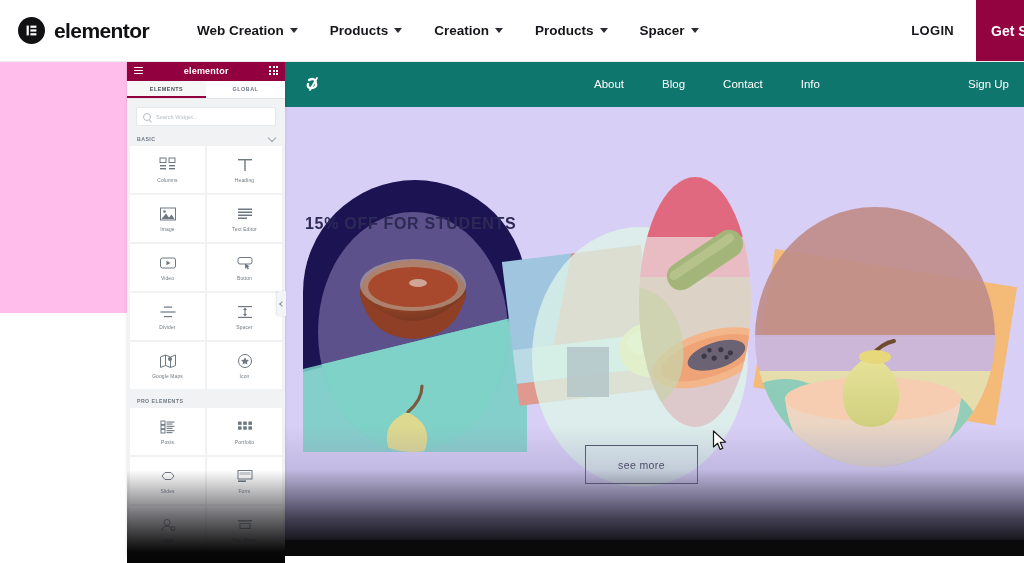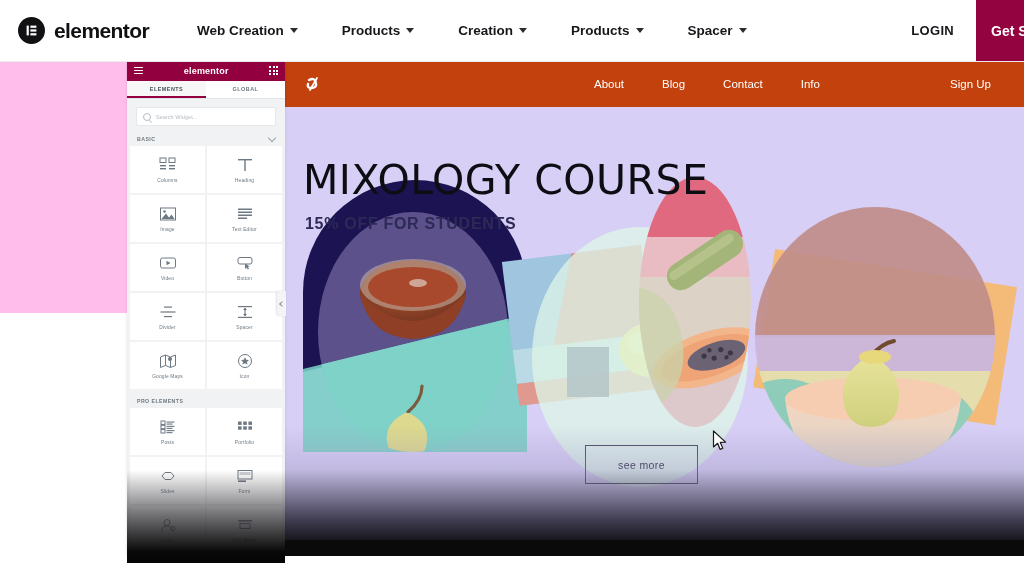--- a/index.html
+++ b/index.html
@@ -18,21 +18,21 @@
   }
   .brand{display:flex;align-items:center;gap:9px;margin-left:18px;}
   .brand-mark{
     width:27px;height:27px;border-radius:50%;background:#111114;
     display:flex;align-items:center;justify-content:center;
   }
   .brand-mark svg{display:block;}
   .brand-text{
     font-size:21px;font-weight:bold;color:#111114;letter-spacing:-.6px;
   }
-  .navlinks{display:flex;align-items:center;margin-left:32px;gap:12px;}
+  .navlinks{display:flex;align-items:center;margin-left:32px;gap:0;}
   .navitem{
     display:flex;align-items:center;gap:6px;
     padding:0 16px;font-size:13.5px;color:#17171b;font-weight:600;
     cursor:pointer;white-space:nowrap;
   }
   .caret{
     width:0;height:0;border-left:4px solid transparent;border-right:4px solid transparent;
     border-top:5px solid #2b2b31;display:inline-block;
   }
   .navright{margin-left:auto;display:flex;align-items:center;height:100%;}
@@ -130,29 +130,29 @@
     transform:rotate(45deg);margin-left:1px;
   }
 
   
   #preview{
     position:absolute;left:285px;top:60px;width:739px;height:496px;
     background:#d8cff6;overflow:hidden;z-index:10;
   }
   .site-header{
     position:absolute;left:0;top:0;width:100%;height:47px;
-    background:#c2410c;display:flex;align-items:center;z-index:12;
+    background:#0f766e;display:flex;align-items:center;z-index:12;
   }
   .site-logo{margin-left:18px;width:22px;height:22px;display:flex;align-items:center;justify-content:center;}
   .site-nav{display:flex;align-items:center;gap:0;margin-left:250px;}
   .site-nav a{
     color:#ffffff;font-size:11.5px;text-decoration:none;padding:0 19px;cursor:pointer;
   }
   .site-signup{
-    margin-left:auto;margin-right:33px;color:#ffffff;font-size:11.5px;cursor:pointer;
+    margin-left:auto;margin-right:15px;color:#ffffff;font-size:11.5px;cursor:pointer;
   }
   .hero-title{
     position:absolute;left:18px;top:96px;font-size:41px;color:#0d0d14;
     letter-spacing:.5px;font-weight:400;z-index:11;white-space:nowrap;
     font-family:"DejaVu Sans","Liberation Sans",sans-serif;
   }
   .hero-sub{
     position:absolute;left:20px;top:155px;font-size:16px;color:#2d2a56;
     letter-spacing:.7px;font-weight:600;z-index:11;
   }
@@ -342,21 +342,20 @@
     </span>
     <nav class="site-nav">
       <a>About</a>
       <a>Blog</a>
       <a>Contact</a>
       <a>Info</a>
     </nav>
     <div class="site-signup">Sign Up</div>
   </div>
 
-  <div class="hero-title">MIXOLOGY COURSE</div>
   <div class="hero-sub">15% OFF FOR STUDENTS</div>
   <div class="see-more">see more</div>
 </div>
 
 <div id="previewfade"></div>
 <div id="bottomline"></div>
 
 <div id="panel">
 
   <div class="panel-head">

